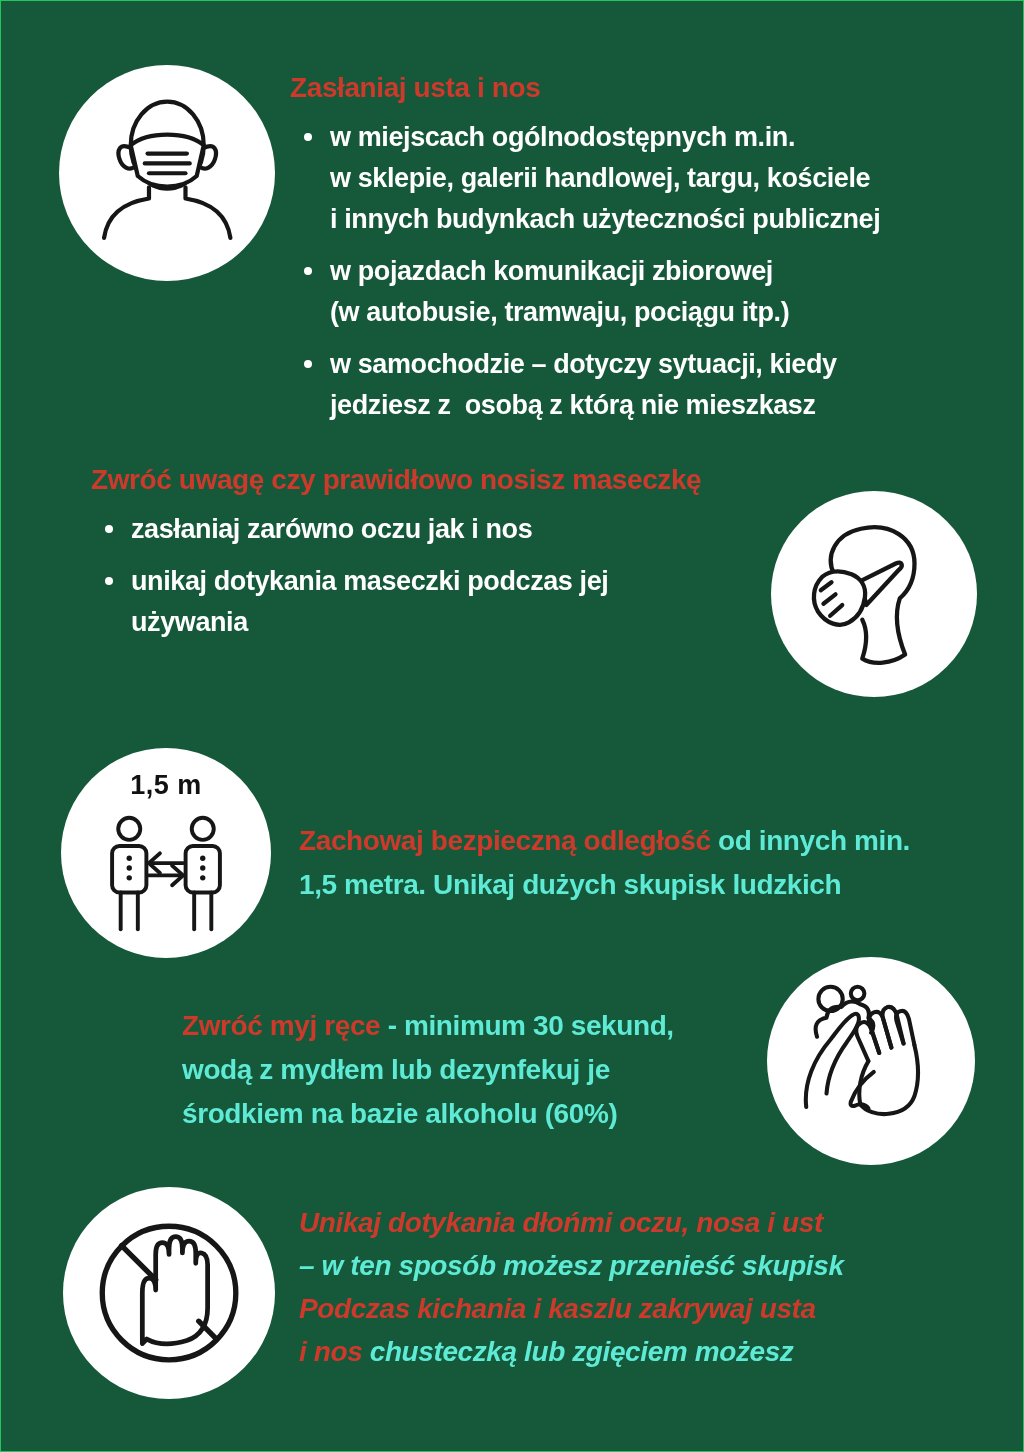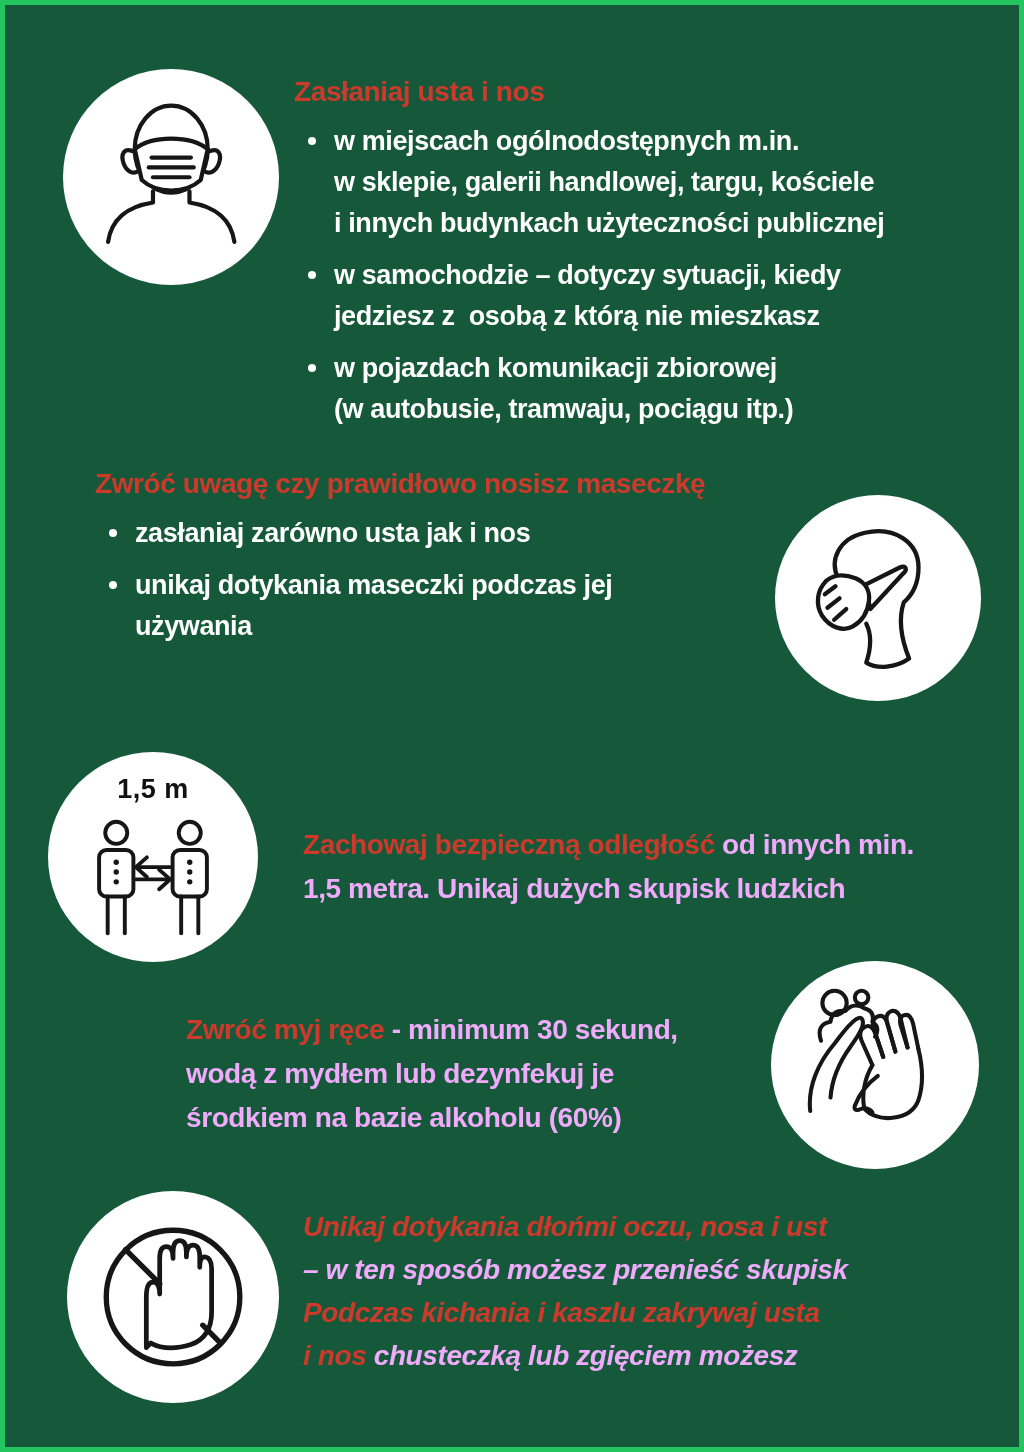--- a/index.html
+++ b/index.html
@@ -1,28 +1,28 @@
 <!DOCTYPE html>
 <html><head>
 <meta charset="utf-8">
 <style>
   html,body{margin:0;padding:0;background:#2a2a2a;}
   .poster{
     position:relative;width:1024px;height:1452px;box-sizing:border-box;
-    background:#15583a;border:5px solid #22c55e;overflow:hidden;
+    background:#15583a;border:1px solid #22c55e;overflow:hidden;
     font-family:"Liberation Sans",sans-serif;font-weight:bold;color:#ffffff;
   }
   .circle{
     position:absolute;background:#ffffff;border-radius:50%;
     display:flex;align-items:center;justify-content:center;
   }
   .circle svg{width:78%;height:78%;}
   .icon1{left:58px;top:64px;width:216px;height:216px;}
   .icon2{left:770px;top:490px;width:206px;height:206px;}
-  .icon3{left:43px;top:747px;width:210px;height:210px;}
+  .icon3{left:60px;top:747px;width:210px;height:210px;}
   .icon4{left:766px;top:956px;width:208px;height:208px;}
   .icon5{left:62px;top:1186px;width:212px;height:212px;}
   .icon3 svg{position:absolute;left:50%;bottom:14px;transform:translateX(-50%);width:80%;height:70%;}
   .icon3 .dist-label{
     position:absolute;top:22px;left:0;right:0;text-align:center;
     color:#111111;font-size:27px;letter-spacing:.5px;
   }
   .icon5 svg{width:84%;height:84%;}
   .sec{position:absolute;}
   .sec1{left:289px;top:70px;width:700px;}
@@ -35,21 +35,21 @@
     color:#cd3a2c;letter-spacing:-.4px;font-weight:bold;
   }
   ul.bullets{list-style:none;margin:12px;padding:0;font-size:27px;line-height:41px;letter-spacing:-.4px;}
   ul.bullets li{position:relative;padding-left:28px;}
   ul.bullets li + li{margin-top:11px;}
   .dot{position:absolute;left:2px;top:16px;width:8px;height:8px;border-radius:50%;background:#ffffff;}
   .btext{white-space:pre-wrap;}
   p.lead{margin:0;font-size:28px;line-height:44px;letter-spacing:-.4px;}
   .sec5 p.lead{line-height:43px;font-style:italic;}
   .seg-red{color:#cd3a2c;white-space:pre-wrap;margin-top:32px;}
-  .seg-white{color:#f0abfc;white-space:pre-wrap;}
+  .seg-white{color:#5eead4;white-space:pre-wrap;}
   .ink{stroke:#161616;fill:none;stroke-linecap:round;stroke-linejoin:round;}
 </style>
 </head>
 <body>
 
 <div class="poster">
 
   <div class="circle icon1">
     <svg viewBox="0 0 120 120">
       <g class="ink" stroke-width="3">
@@ -64,31 +64,31 @@
         <path d="M73,70 L73,78 C86,80 102,86 105,106"></path>
       </g>
     </svg>
   </div>
   <div class="sec sec1">
     <h2 class="heading">Zasłaniaj usta i nos</h2>
     <ul class="bullets">
       <li><span class="dot"></span><span class="btext">w miejscach ogólnodostępnych m.in.
 w sklepie, galerii handlowej, targu, kościele
 i innych budynkach użyteczności publicznej</span></li>
+      <li><span class="dot"></span><span class="btext">w pojazdach komunikacji zbiorowej
+(w autobusie, tramwaju, pociągu itp.)</span></li>
       <li><span class="dot"></span><span class="btext">w samochodzie – dotyczy sytuacji, kiedy
 jedziesz z  osobą z którą nie mieszkasz</span></li>
-      <li><span class="dot"></span><span class="btext">w pojazdach komunikacji zbiorowej
-(w autobusie, tramwaju, pociągu itp.)</span></li>
     </ul>
   </div>
 
   <div class="sec sec2">
     <h2 class="heading">Zwróć uwagę czy prawidłowo nosisz maseczkę</h2>
     <ul class="bullets">
-      <li><span class="dot"></span><span class="btext">zasłaniaj zarówno usta jak i nos</span></li>
+      <li><span class="dot"></span><span class="btext">zasłaniaj zarówno oczu jak i nos</span></li>
       <li><span class="dot"></span><span class="btext">unikaj dotykania maseczki podczas jej
 używania</span></li>
     </ul>
   </div>
   <div class="circle icon2">
     <svg viewBox="0 0 120 120">
       <g class="ink" stroke-width="3.2">
         <path d="M30,45 C23,31 31,15 50,11 C72,6 90,18 90,37 C90,49 86,57 79,63 C75,75 77,90 83,105 C73,112 59,113 51,108 C55,96 55,87 51,79"></path>
         <path d="M50,50 L76,37 C81,34.5 82,39 78,42 L54,68 Z" fill="#ffffff"></path>
         <path d="M21,47 C14,54 13,65 18,73 C24,82 34,85 41,81 C48,77 52,70 53,62 C54,54 50,48 43,45 C35,42 27,42 21,47 Z" fill="#ffffff"></path>

